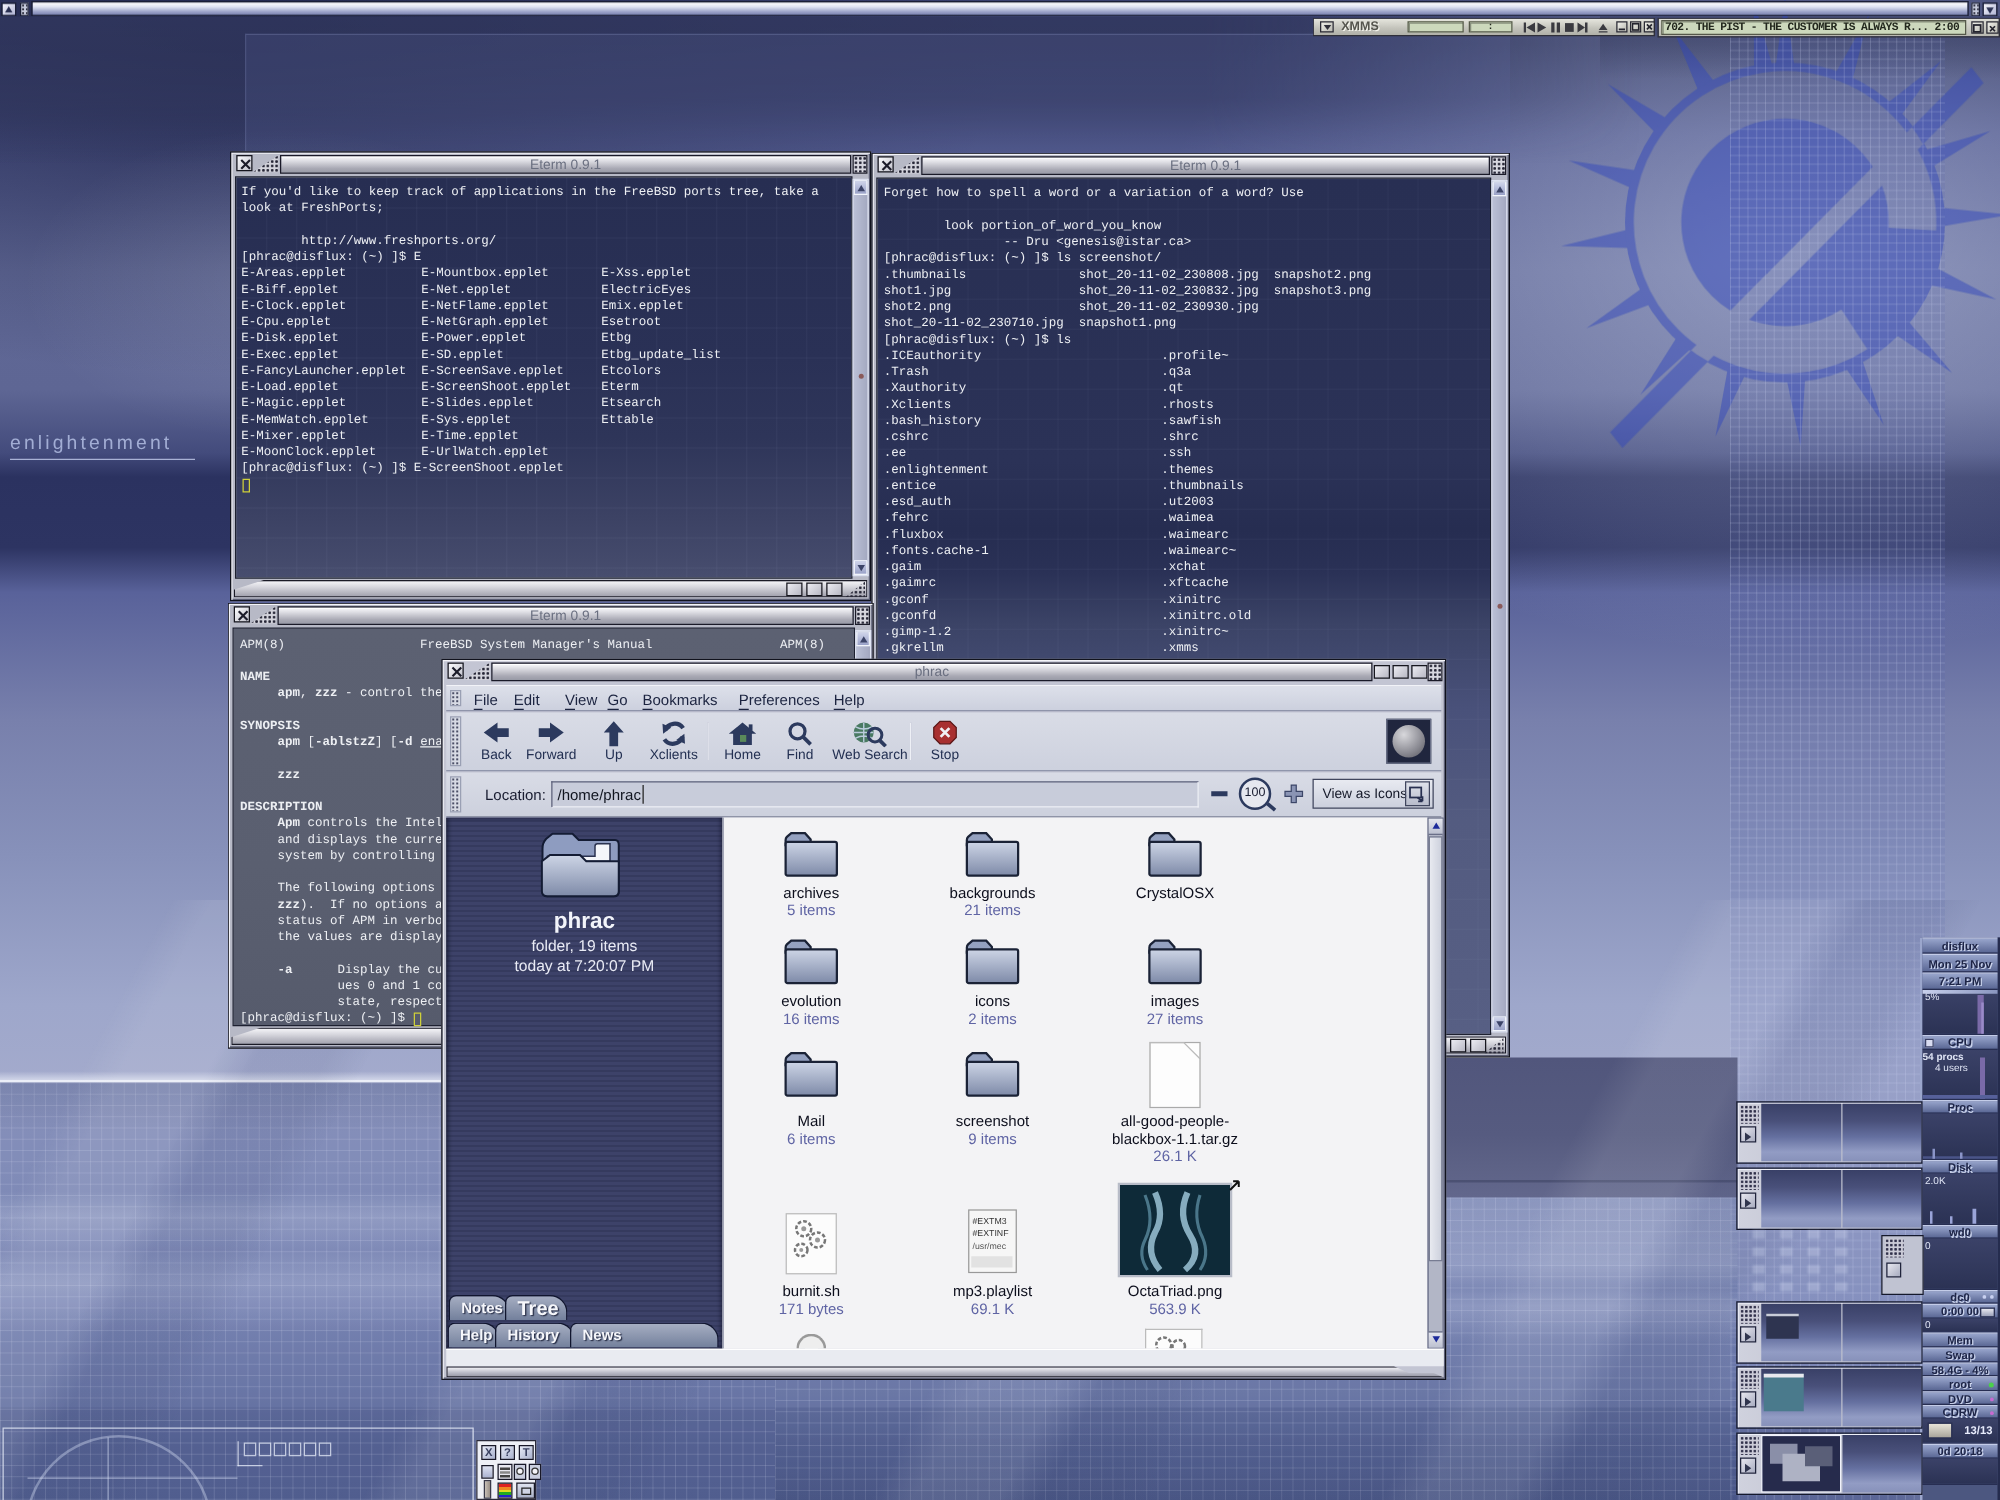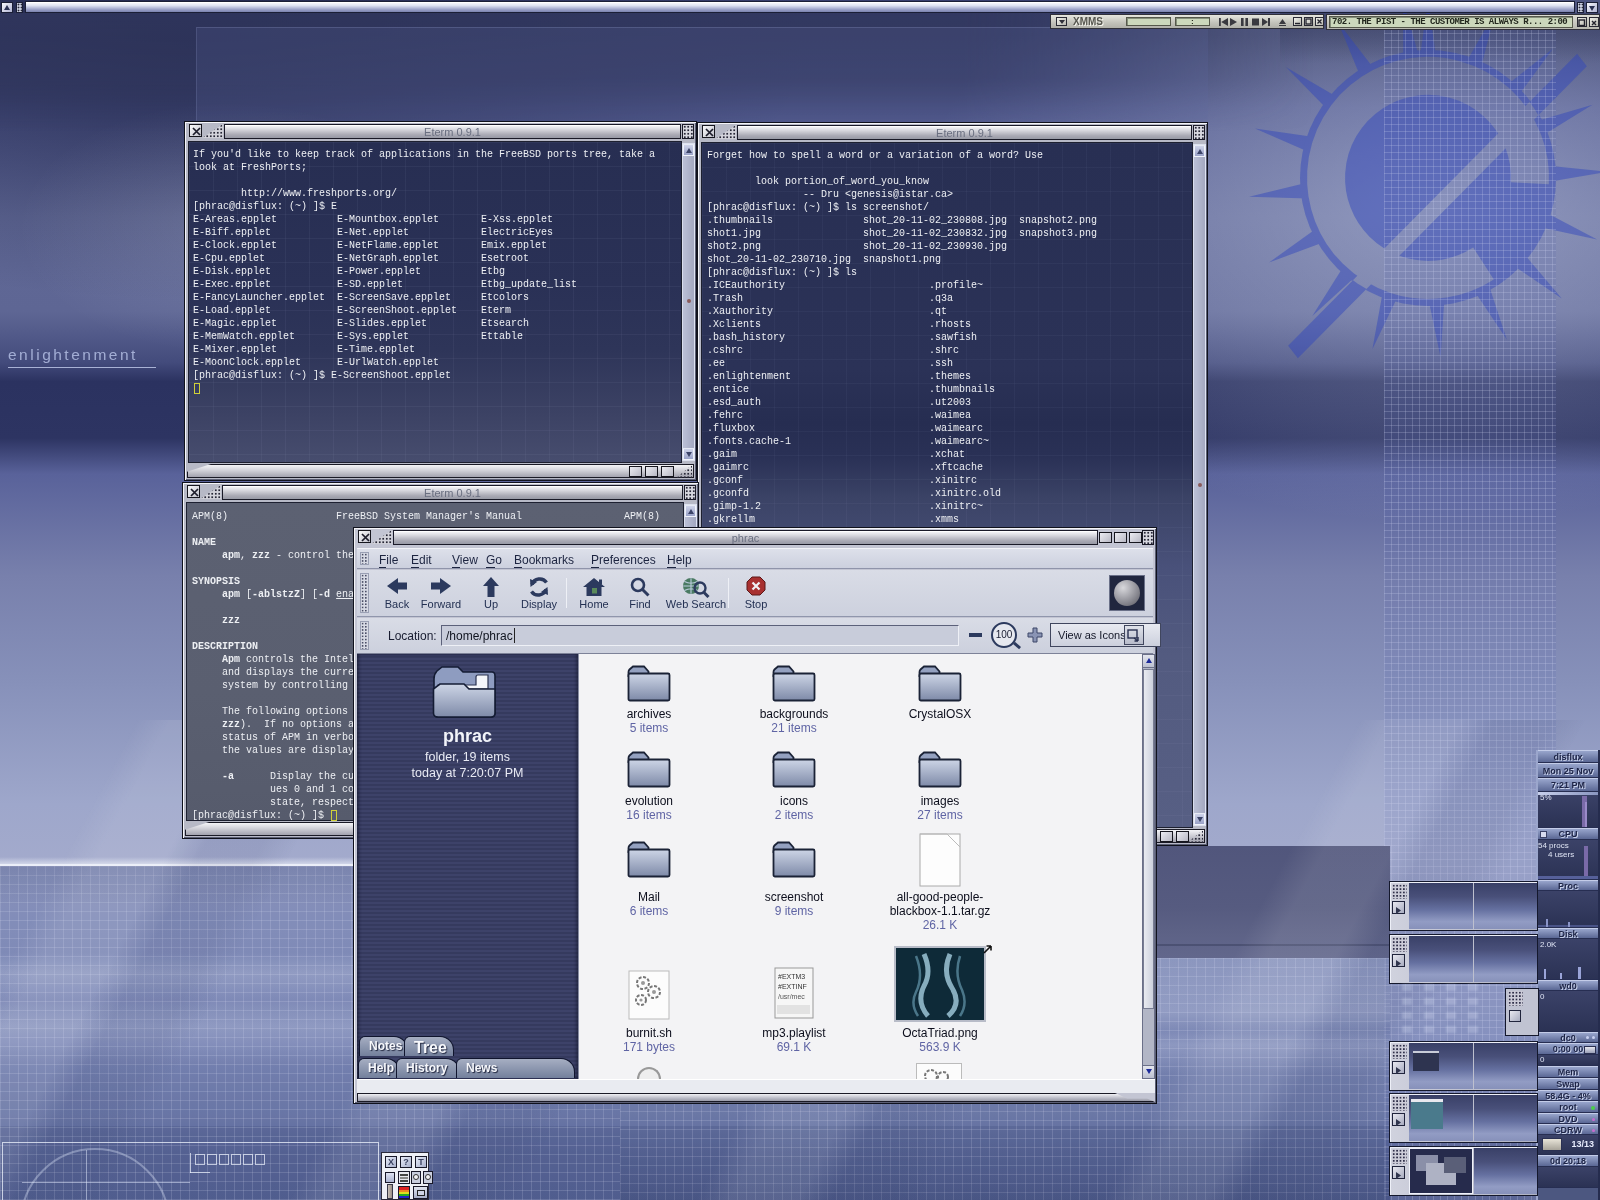--- a/index.html
+++ b/index.html
@@ -359,21 +359,21 @@
         </div>
 <div class="tbic" style="left:157px;top:6px;width:50px;">
           <div style="height:22px;"><svg width="24" height="22" viewBox="0 0 24 22">
               <g fill="none" stroke="#2c3a5e" stroke-width="3.4">
                 <path d="M19.5 6.5 A 8.2 8.2 0 0 0 5 8.5"></path>
                 <path d="M4.5 15.5 A 8.2 8.2 0 0 0 19 13.5"></path>
               </g>
               <path d="M3 3 L10 6 L3.5 11 Z" fill="#2c3a5e"></path>
               <path d="M21 19 L14 16 L20.5 11 Z" fill="#2c3a5e"></path>
             </svg></div>
-          <div>Display</div>
+          <div>Xclients</div>
         </div>
 <div class="tbsep" style="left:209px;"></div>
 <div class="tbic" style="left:214px;top:6px;width:46px;">
           <div style="height:22px;"><svg width="24" height="22" viewBox="0 0 24 22">
               <path d="M1 11 L12 2 L23 11 H19.5 V20 H4.5 V11 Z" fill="#2c3a5e"></path>
               <rect x="17" y="3.5" width="3" height="5" fill="#2c3a5e"></rect>
               <rect x="10" y="12" width="5" height="5.5" fill="#5a8a5a"></rect>
             </svg></div>
           <div>Home</div>
         </div>
@@ -411,21 +411,21 @@
 <div class="abs" style="left:84px;top:7px;width:518px;height:21px;background:#c8ccda;border:1px solid #5c617a;border-bottom-color:#eef0f6;border-right-color:#eef0f6;padding-left:36px;">
           <div style="position:absolute;left:4px;top:3px;font-size:12px;color:#10141f;">/home/phrac</div>
           <div class="abs" style="left:72px;top:2px;width:1px;height:15px;background:#222;"></div>
         </div>
 <div class="abs" style="left:612px;top:15px;width:13px;height:4px;background:#2c3a5e;"></div>
 <div class="abs" style="left:634px;top:4px;width:26px;height:26px;border-radius:50%;border:2px solid #2c3a5e;background:#e6e8ef;color:#181c30;font-size:10px;text-align:center;line-height:22px;">100</div>
         <div class="abs" style="left:656px;top:26px;width:8px;height:3px;background:#2c3a5e;transform:rotate(40deg);"></div>
 <div class="abs" style="left:670px;top:9px;width:16px;height:16px;"><svg width="16" height="16">
             <path d="M6 1 H10 V6 H15 V10 H10 V15 H6 V10 H1 V6 H6 Z" fill="#8a94b4" stroke="#3c4668" stroke-width="1"></path>
           </svg></div>
-<div class="abs" style="left:693px;top:5px;width:111px;height:24px;background:linear-gradient(180deg,#e8eaf1,#ccd0dd);border:1px solid #40465e;">
+<div class="abs" style="left:693px;top:5px;width:97px;height:24px;background:linear-gradient(180deg,#e8eaf1,#ccd0dd);border:1px solid #40465e;">
           <div style="position:absolute;left:7px;top:5px;font-size:11px;color:#141828;">View as Icons</div>
         </div>
 <div class="abs" style="left:767px;top:7px;width:20px;height:20px;background:linear-gradient(180deg,#dfe2ea,#b8bccb);border:1px solid #40465e;"><svg width="18" height="18">
             <rect x="3" y="4" width="9" height="8" fill="none" stroke="#283050" stroke-width="1.4"></rect>
             <path d="M9 12 L13 15 M13 15 L13 11 M13 15 L9.5 15" stroke="#283050" stroke-width="1.4" fill="none"></path>
           </svg></div>
 </div>
 <div class="abs" style="left:3px;top:126px;width:221px;height:425px;
  background-image:repeating-linear-gradient(180deg,#3d4269 0 2px,#353a5e 2px 4px);
  box-shadow:inset 2px 0 3px rgba(10,12,30,.5), inset -2px 0 3px rgba(10,12,30,.4);">
@@ -563,21 +563,21 @@
 <div class="gkb" style="height:15px;line-height:14px;">Mon 25 Nov</div>
 <div class="gkb" style="height:14px;line-height:13px;">7:21 PM</div>
 <div class="gkc" style="height:36px;">
         <div class="abs" style="left:2px;top:1px;">5%</div>
         <div class="abs" style="left:44px;top:4px;width:5px;height:31px;background:#7a6aa8;"></div>
         <div class="abs" style="left:47px;top:10px;width:2px;height:25px;background:#9a8ac8;"></div>
         <div class="abs" style="left:0;top:0;width:60px;height:3px;background:linear-gradient(90deg,#c8d0ec,#8a96c0);"></div>
       </div>
 <div class="gkb" style="height:12px;line-height:11px;">CPU<div class="abs" style="left:2px;top:2px;width:7px;height:7px;background:#d8dcf0;border:1px solid #3a4166;"></div></div>
 <div class="gkc" style="height:40px;">
-        <div class="abs" style="left:0;top:1px;">54 procs</div>
+        <div class="abs" style="left:0;top:1px;font-weight:bold;">54 procs</div>
         <div class="abs" style="left:10px;top:10px;">4 users</div>
         <div class="abs" style="left:46px;top:6px;width:4px;height:33px;background:#7a6aa8;"></div>
         <div class="abs" style="left:0px;bottom:0;width:60px;height:3px;background:#56609a;"></div>
       </div>
 <div class="gkb" style="height:11px;line-height:10px;">Proc</div>
 <div class="gkc" style="height:37px;">
         <div class="abs" style="left:0px;bottom:0;width:60px;height:2px;background:#4a5488;"></div>
         <div class="abs" style="left:8px;bottom:0;width:2px;height:8px;background:#8a94c8;"></div>
         <div class="abs" style="left:30px;bottom:0;width:2px;height:5px;background:#8a94c8;"></div>
       </div>

